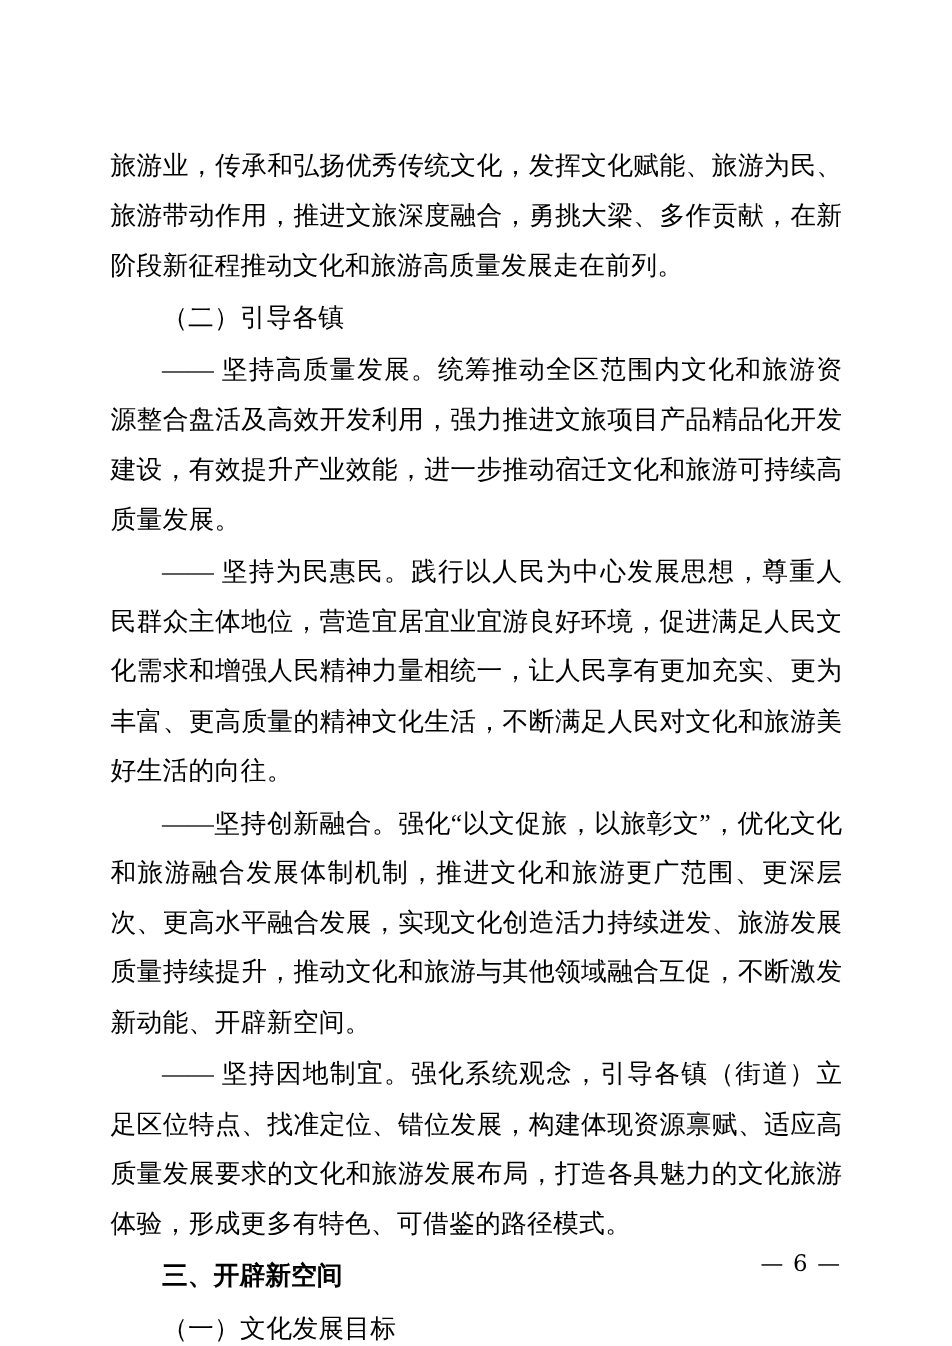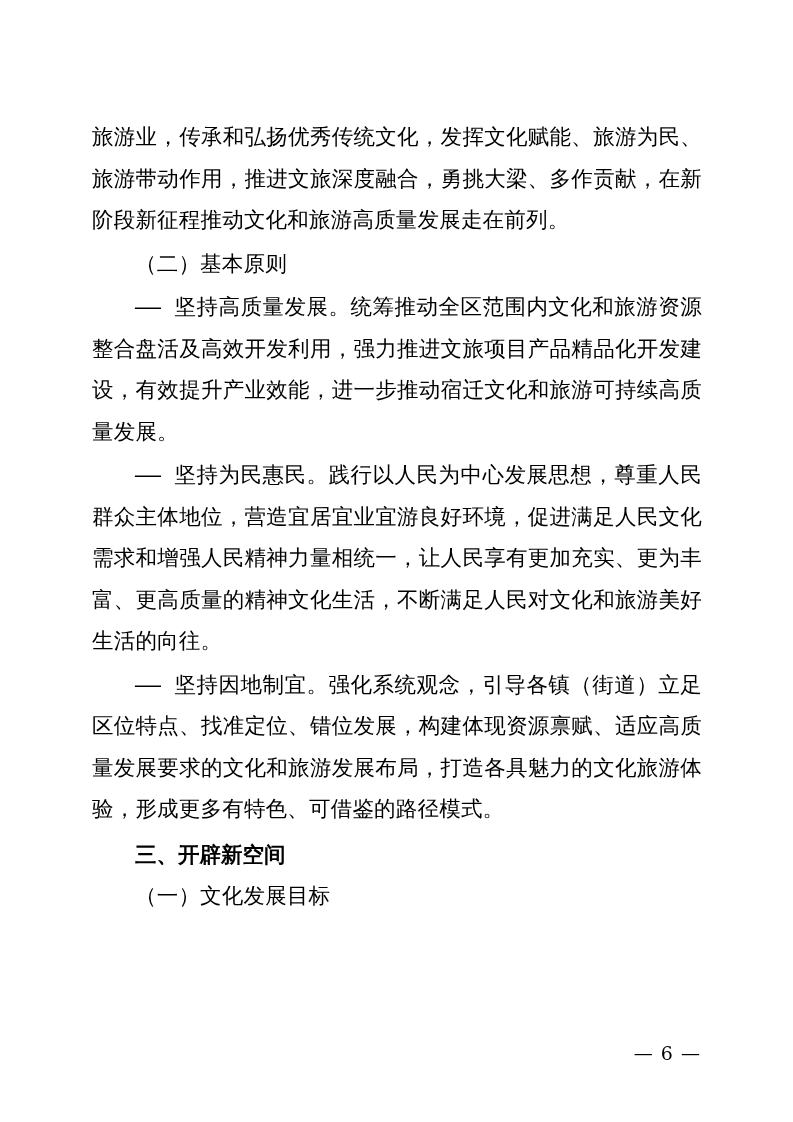--- a/index.html
+++ b/index.html
@@ -27,21 +27,21 @@
   .doc-body {
     width: 610px;
   }
   p.para {
     margin: 0 0 2px 0;
     font-size: 21.5px;
     line-height: 41.5px;
     text-align: justify;
     text-justify: inter-ideograph;
     letter-spacing: 0.2px;
-    font-family: Liberation Mono, monospace;
+    font-family: Liberation Serif, serif;
   }
   p.indent2 {
     text-indent: 43px;
   }
   p.heading {
     margin: 0 0 2px 0;
     font-size: 21.5px;
     line-height: 41.5px;
     text-indent: 43px;
     font-weight: bold;
@@ -56,21 +56,22 @@
     color: #000;
     letter-spacing: 1px;
   }
 </style>
 </head>
 <body>
 
 <div class="page">
   <div class="doc-body">
     <p class="para">旅游业，传承和弘扬优秀传统文化，发挥文化赋能、旅游为民、旅游带动作用，推进文旅深度融合，勇挑大梁、多作贡献，在新阶段新征程推动文化和旅游高质量发展走在前列。</p>
-    <p class="para indent2">（二）基本原则</p>
+    <p class="para indent2">（二）引导各镇</p>
     <p class="para indent2">—— 坚持高质量发展。统筹推动全区范围内文化和旅游资源整合盘活及高效开发利用，强力推进文旅项目产品精品化开发建设，有效提升产业效能，进一步推动宿迁文化和旅游可持续高质量发展。</p>
     <p class="para indent2">—— 坚持为民惠民。践行以人民为中心发展思想，尊重人民群众主体地位，营造宜居宜业宜游良好环境，促进满足人民文化需求和增强人民精神力量相统一，让人民享有更加充实、更为丰富、更高质量的精神文化生活，不断满足人民对文化和旅游美好生活的向往。</p>
+    <p class="para indent2">——坚持创新融合。强化“以文促旅，以旅彰文”，优化文化和旅游融合发展体制机制，推进文化和旅游更广范围、更深层次、更高水平融合发展，实现文化创造活力持续迸发、旅游发展质量持续提升，推动文化和旅游与其他领域融合互促，不断激发新动能、开辟新空间。</p>
     <p class="para indent2">—— 坚持因地制宜。强化系统观念，引导各镇（街道）立足区位特点、找准定位、错位发展，构建体现资源禀赋、适应高质量发展要求的文化和旅游发展布局，打造各具魅力的文化旅游体验，形成更多有特色、可借鉴的路径模式。</p>
     <p class="heading">三、开辟新空间</p>
     <p class="para indent2">（一）文化发展目标</p>
   </div>
   <div class="page-number">— 6 —</div>
 </div>
 
 </body></html>

